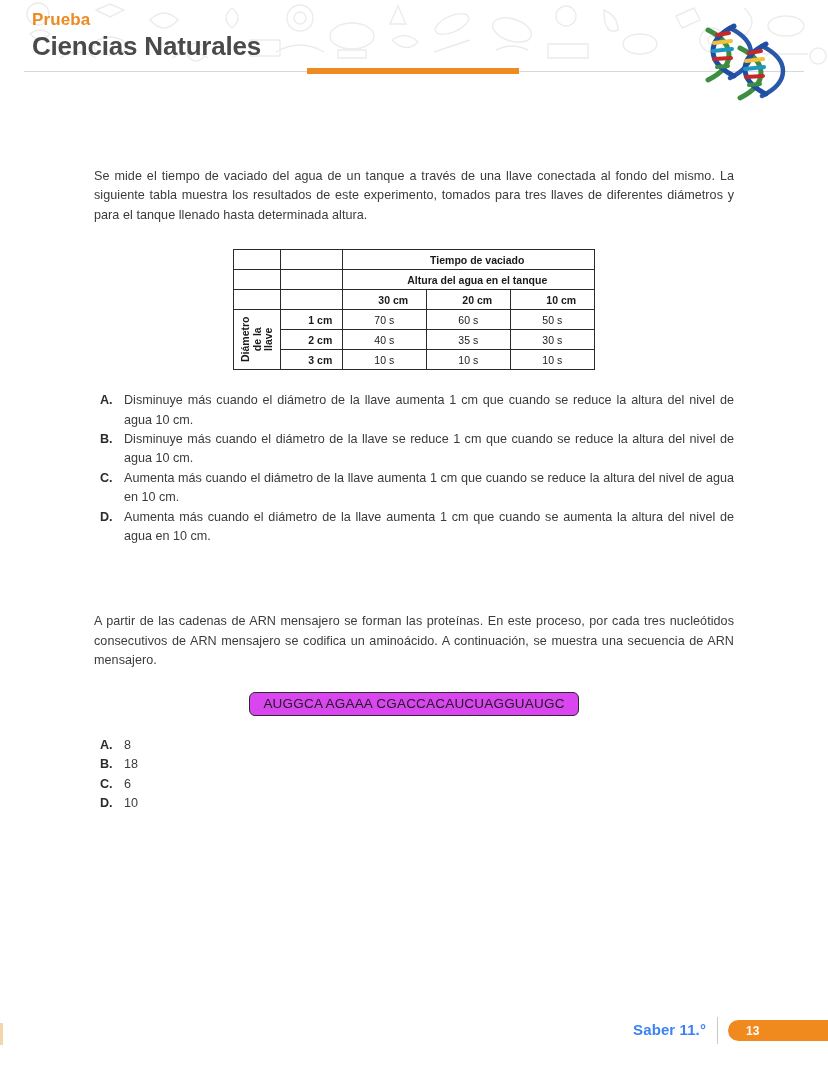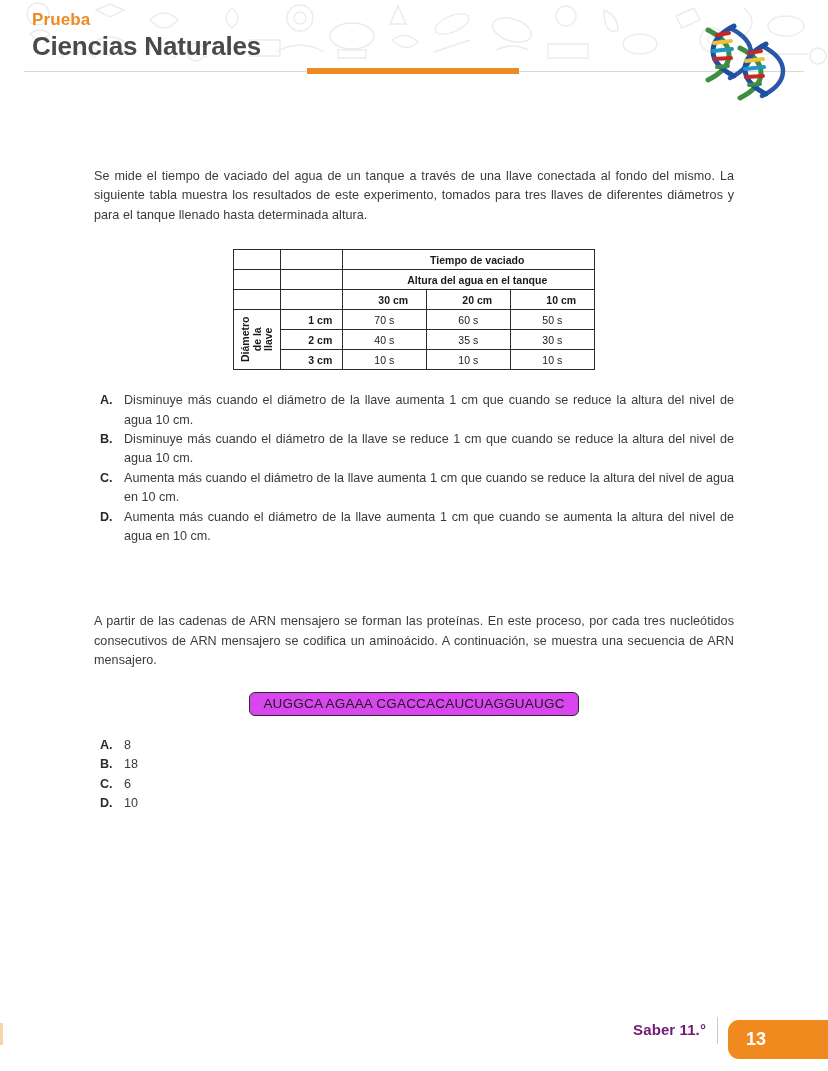--- a/index.html
+++ b/index.html
@@ -194,39 +194,39 @@
   .footer {
     position: absolute;
     left: 0; bottom: 0;
     width: 828px; height: 62px;
   }
   .footer-label {
     position: absolute;
     right: 122px; top: 12px;
     font-size: 15px;
     font-weight: bold;
-    color: #701a75;
+    color: #3b82f6;
     letter-spacing: 0.1px;
   }
   .footer-div {
     position: absolute;
     right: 110px; top: 8px;
     width: 1.5px; height: 27px;
     background: #C9C9C9;
   }
   .footer-pill {
     position: absolute;
     right: 0px; top: 11px;
-    height: 39px;
+    height: 21px;
     min-width: 100px;
     background: #F18A1E;
     border-top-left-radius: 11px;
     border-bottom-left-radius: 11px;
     color: #ffffff;
-    font-size: 18px;
+    font-size: 12px;
     font-weight: bold;
     display: flex;
     align-items: center;
     padding-left: 18px;
   }
   .footer-left-mark {
     position: absolute;
     left: 0px; bottom: 26px;
     width: 3px; height: 22px;
     background: #F0C892;

